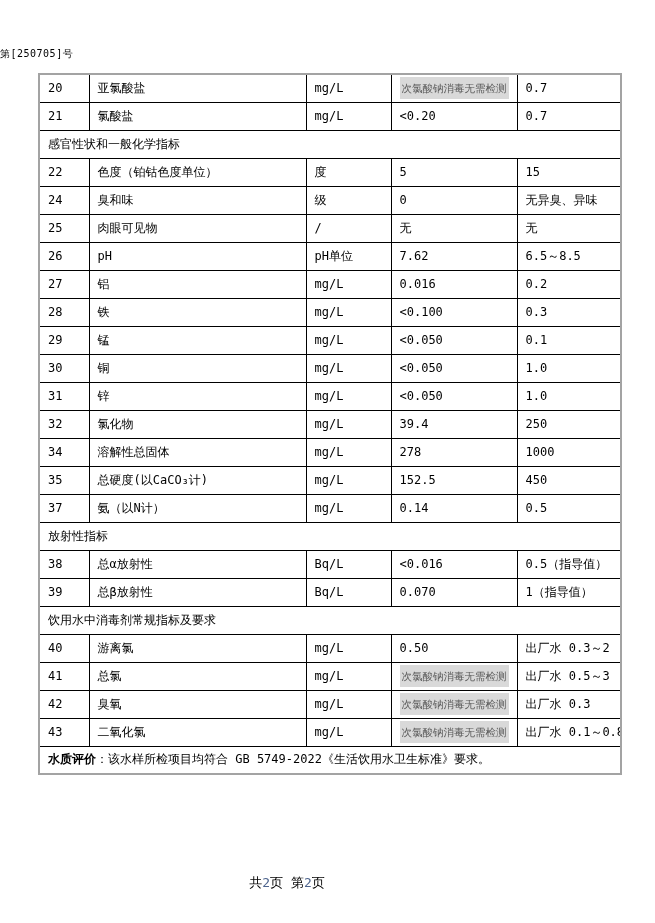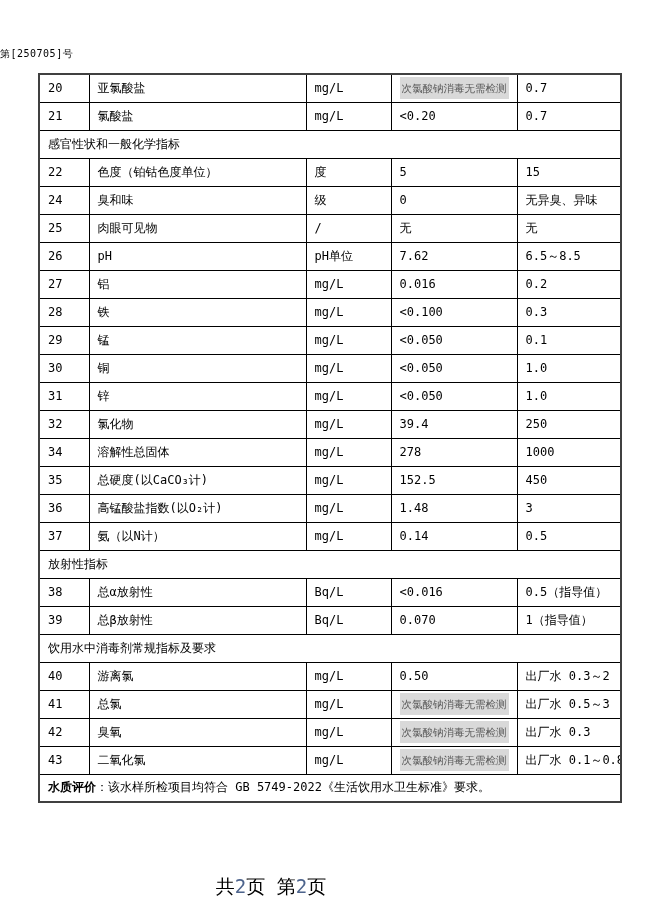--- a/index.html
+++ b/index.html
@@ -23,21 +23,21 @@
     text-align: left;
     font-size: 10px;
     letter-spacing: 0.5px;
   }
   table.report {
     position: absolute;
     left: 38px; top: 73px;
     width: 582px;
     border-collapse: collapse;
     table-layout: fixed;
-    border: 2px solid #404040;
+    border: 2px solid #a3a3a3;
   }
   table.report td {
     border: 1px solid #000;
     font-size: 12px;
     height: 28px;
     padding: 0 2px 0 8px;
     vertical-align: middle;
     white-space: nowrap;
     overflow: hidden;
   }
@@ -47,24 +47,24 @@
   td.eval-cell { padding-left: 8px; font-size: 12.5px; border-radius: 12px; }
   .eval-label { font-weight: bold; }
   .shaded {
     background: #d9d9d9;
     color: #595959;
     font-size: 10.5px;
     padding: 5px 2px;
   }
   .page-footer {
     position: absolute;
-    top: 874px; left: 0;
+    top: 874px; left: 16px;
     width: 542px;
     text-align: center;
-    font-size: 19px;
+    font-size: 13px;
   }
   .page-num { color: #4d648d; }
 </style>
 </head>
 <body>
 
 <div class="page">
 
   <div class="page-title">第[250705]号</div>
 
@@ -172,27 +172,20 @@
           <td class="cell-limit">1000</td>
         </tr>
         <tr>
           <td class="cell-no">35</td>
           <td class="cell-name">总硬度(以CaCO₃计)</td>
           <td class="cell-unit">mg/L</td>
           <td class="cell-value">152.5</td>
           <td class="cell-limit">450</td>
         </tr>
         <tr>
-          <td class="cell-no">36</td>
-          <td class="cell-name">高锰酸盐指数(以O₂计)</td>
-          <td class="cell-unit">mg/L</td>
-          <td class="cell-value">1.48</td>
-          <td class="cell-limit">3</td>
-        </tr>
-        <tr>
           <td class="cell-no">37</td>
           <td class="cell-name">氨（以N计）</td>
           <td class="cell-unit">mg/L</td>
           <td class="cell-value">0.14</td>
           <td class="cell-limit">0.5</td>
         </tr>
         <tr>
           <td class="section-cell" colspan="5">放射性指标</td>
         </tr>
         <tr>

